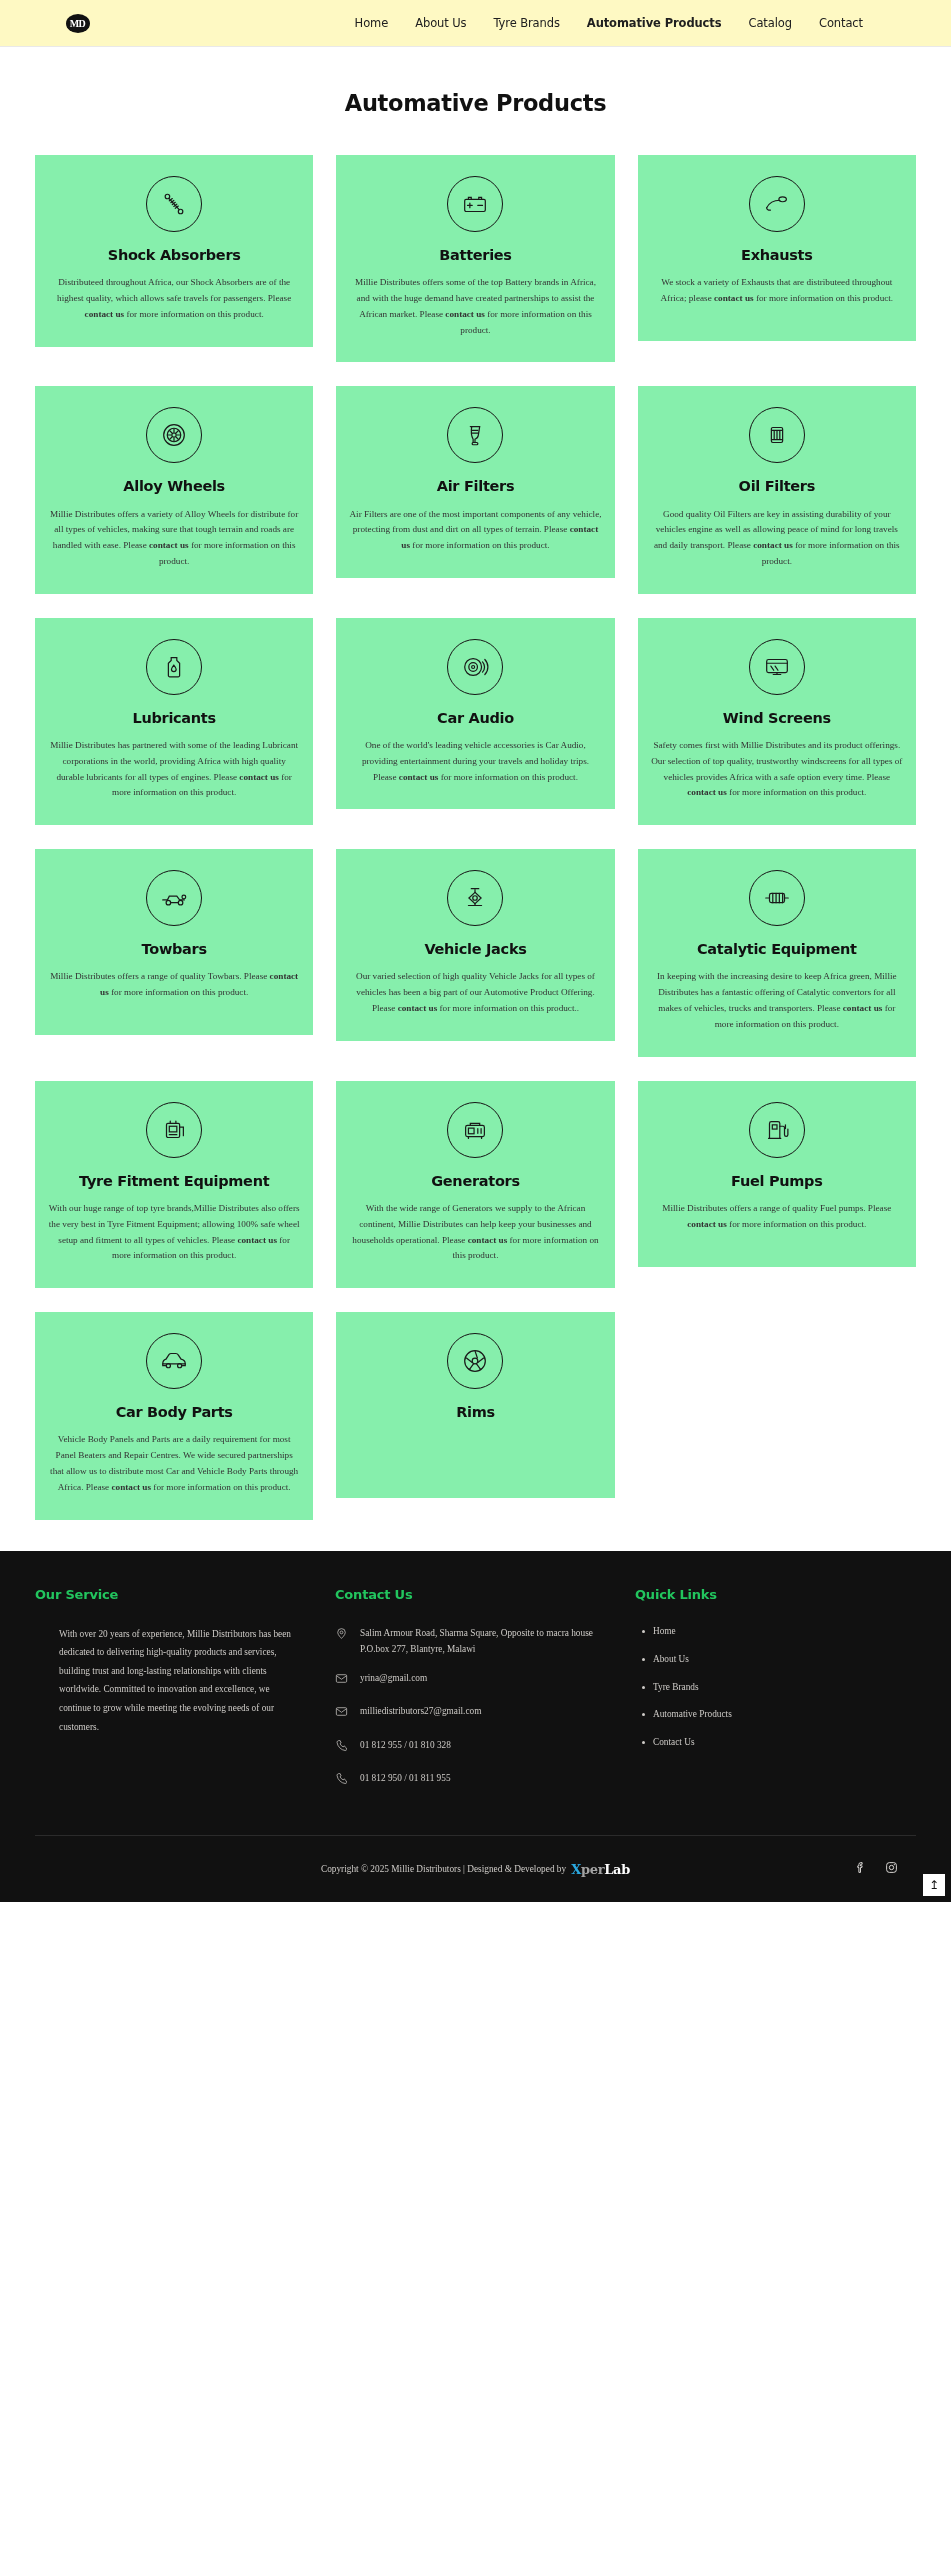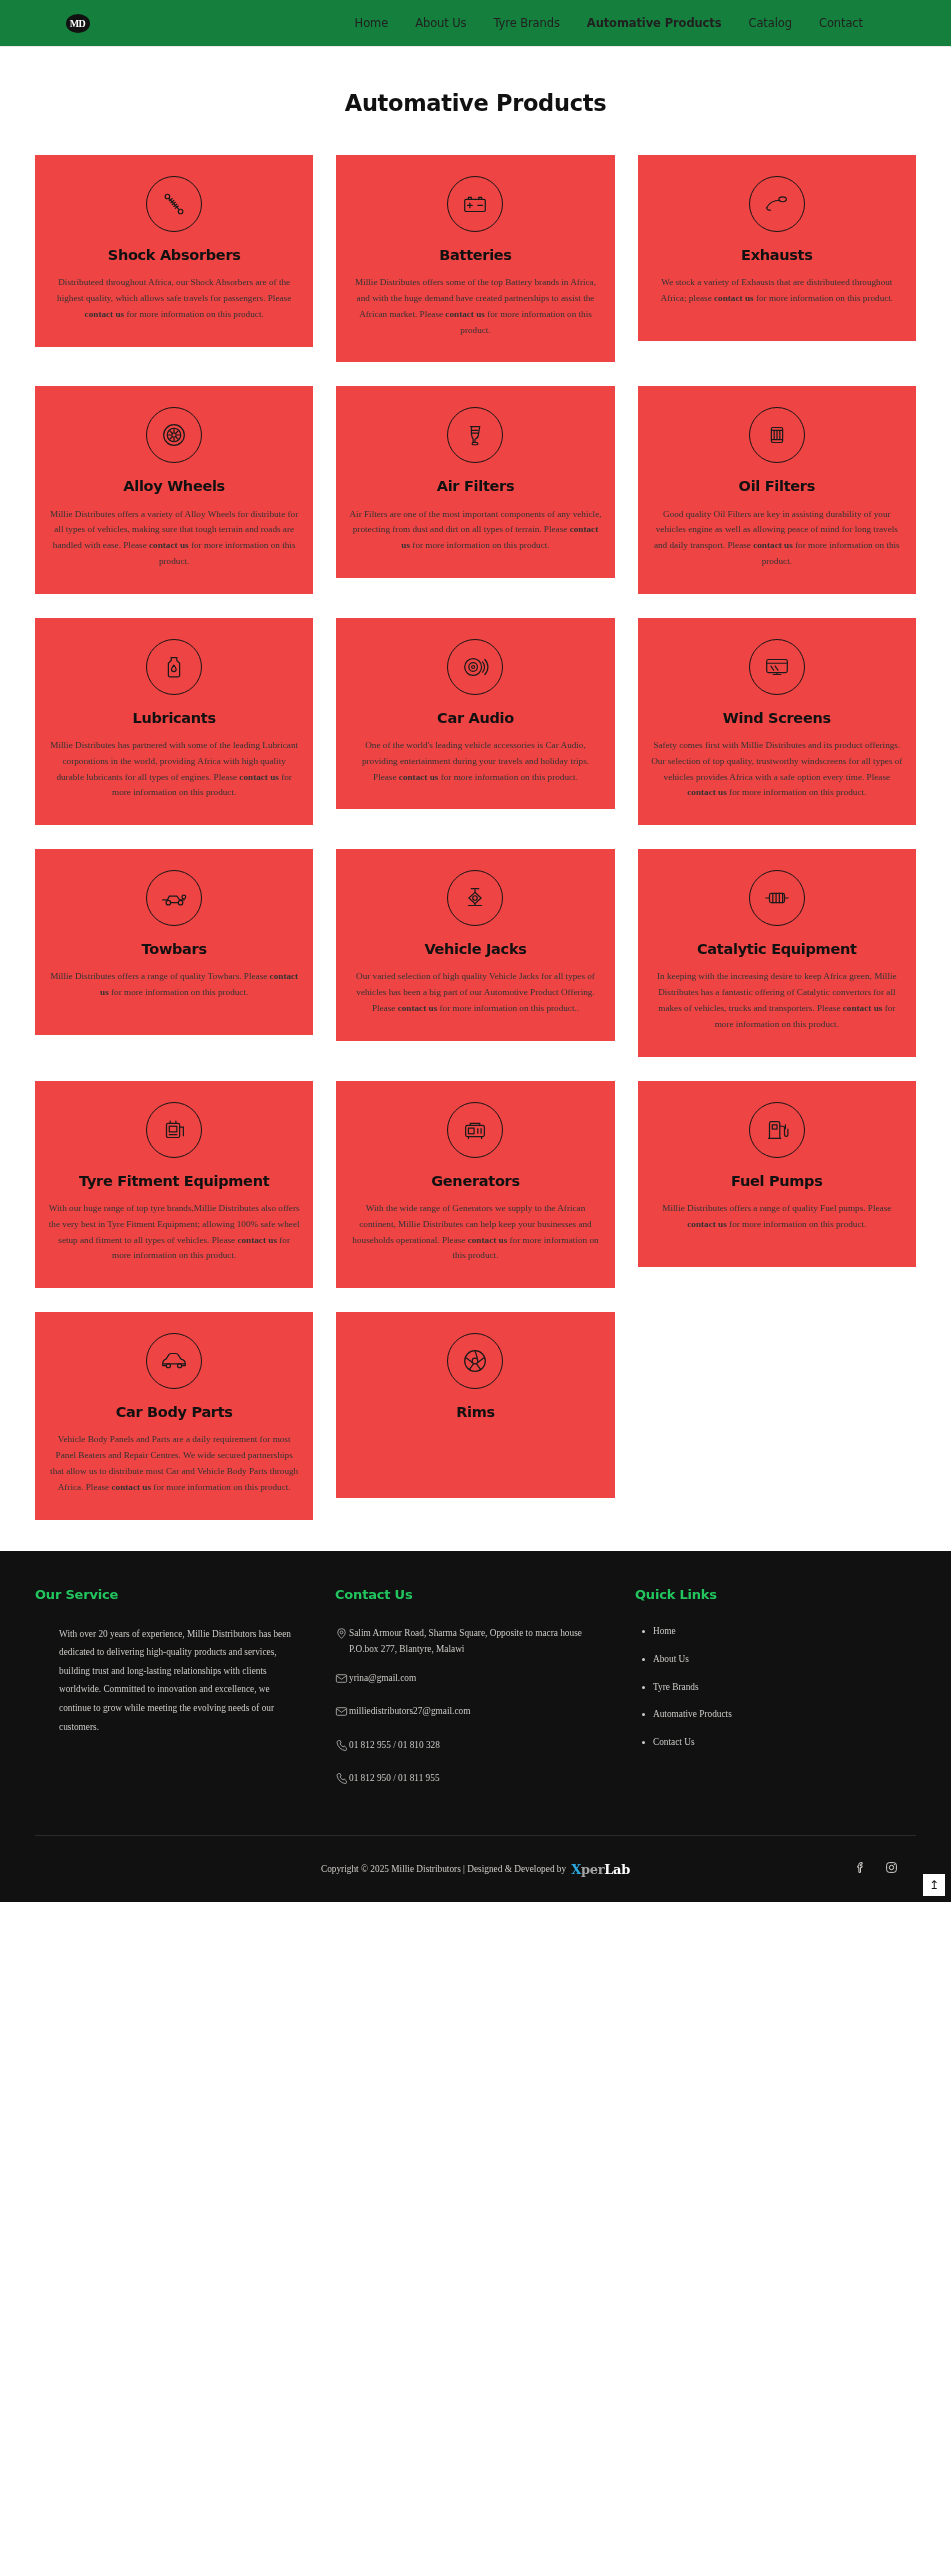--- a/index.html
+++ b/index.html
@@ -13,21 +13,21 @@
     font-family: "Liberation Sans", sans-serif;
     color: #1a1a1a;
     -webkit-font-smoothing: antialiased;
   }
 
   
   .site-header {
     height: 47px;
     display: flex;
     align-items: center;
-    background: #15803d;
+    background: #fef9c3;
     border-bottom: 1px solid #e9e9e9;
     padding: 0 58px 0 0;
   }
   .brand {
     width: 155px;
     display: flex;
     align-items: center;
     justify-content: center;
   }
   .logo-oval {
@@ -80,21 +80,21 @@
   }
   .grid-row {
     display: flex;
     gap: 23px;
     margin-bottom: 24px;
     align-items: flex-start;
   }
   .card {
     width: 160px;
     flex: 1 1 0;
-    background: #ef4444;
+    background: #86efac;
     padding: 21px 13px 24px 13px;
     text-align: center;
     min-height: 186px;
   }
   .card.empty {
     background: transparent;
     min-height: 0;
   }
   .icon-circle {
     width: 56px; height: 56px;
@@ -154,20 +154,21 @@
   .footer-text {
     font-size: 9.3px;
     line-height: 2.0;
     color: #cfccc8;
     font-family: "Liberation Serif", serif;
     margin-left: 24px;
   }
   .contact-row {
     display: flex;
     align-items: flex-start;
+    gap: 11px;
     margin-bottom: 13px;
     font-size: 9.3px;
     line-height: 1.75;
     color: #cfccc8;
     font-family: "Liberation Serif", serif;
   }
   .contact-row .cicon {
     flex: 0 0 14px;
     margin-top: 2px;
     opacity: .85;

